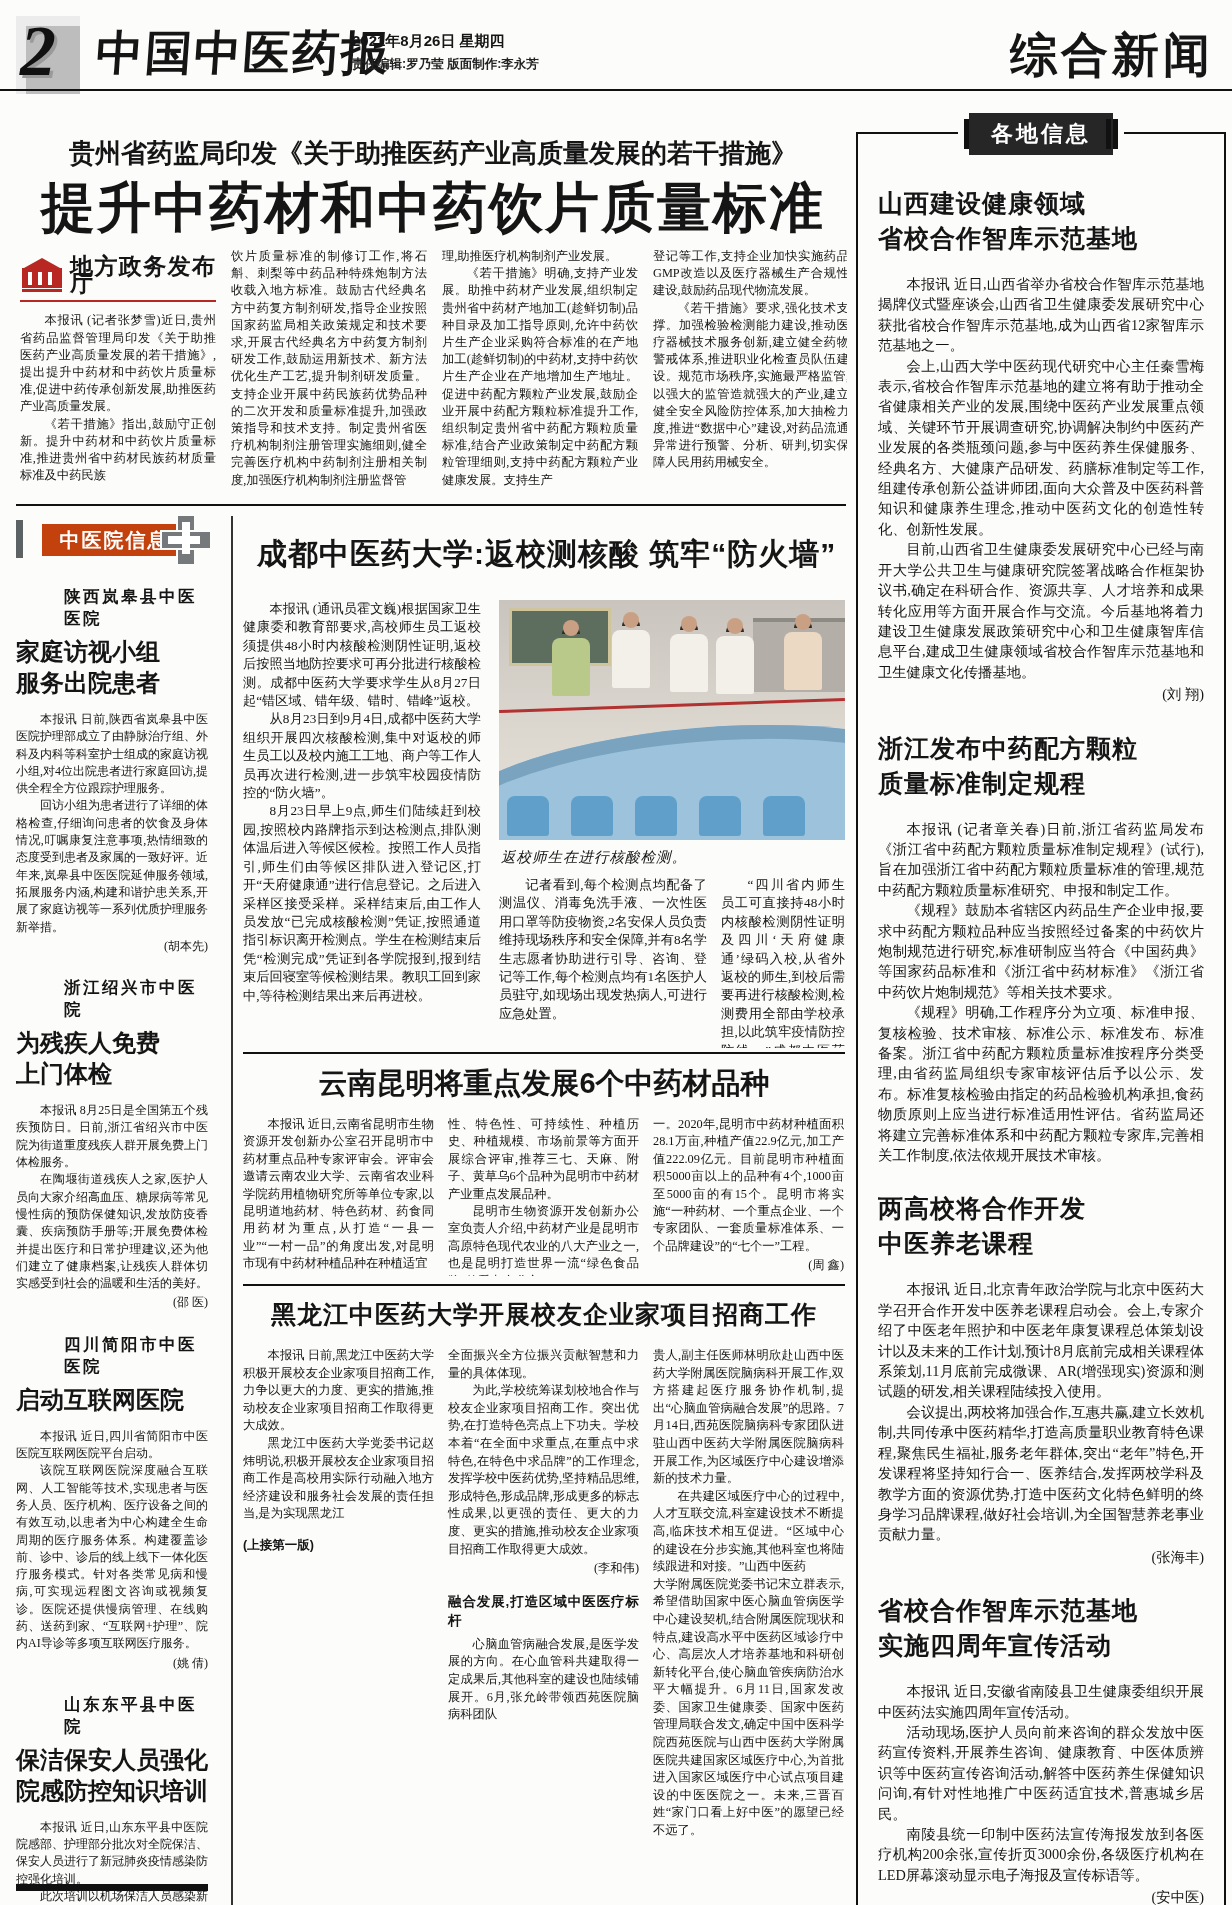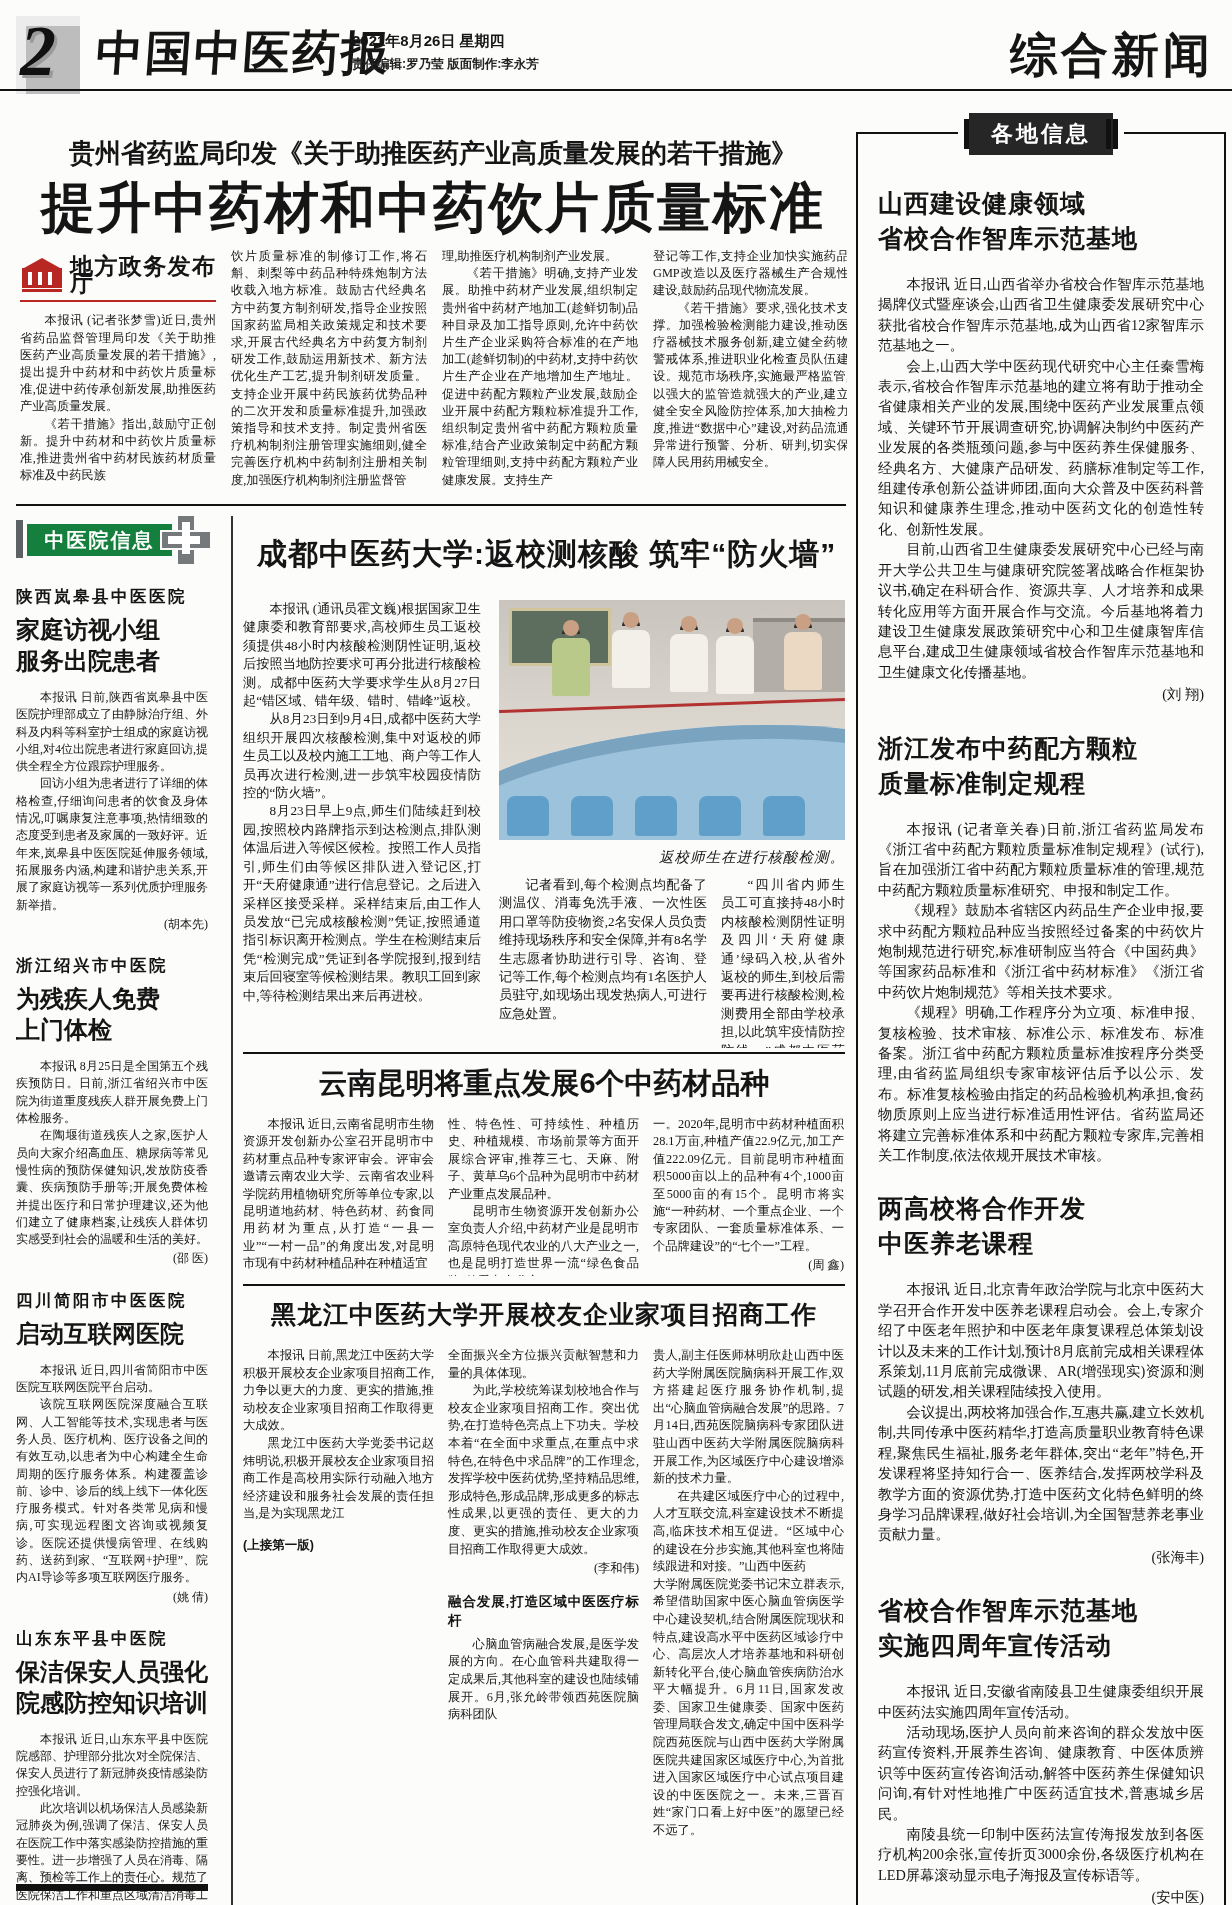--- a/index.html
+++ b/index.html
@@ -34,30 +34,30 @@
                   background:repeating-linear-gradient(90deg,#fff 0 4px,#b92722 4px 10px);}
   .gov-icon .base{position:absolute;left:0;top:31px;width:40px;height:3px;background:#b92722;}
   .gov-badge .gov-text{font-family:"Liberation Serif",serif;font-size:23px;font-weight:900;letter-spacing:1px;}
   p.ind{margin:0;text-indent:2em;}
   p.noind{margin:0;}
   .byline{text-align:right;margin-top:2px;}
   
   .left-col{position:absolute;left:16px;top:518px;width:192px;}
   .hosp-badge{position:relative;height:42px;margin-bottom:26px;}
   .hosp-badge .bar{position:absolute;left:0;top:2px;width:7px;height:38px;background:#5c6163;}
-  .hosp-badge .banner{position:absolute;left:11px;top:6px;width:145px;height:32px;background:#15803d;
+  .hosp-badge .banner{position:absolute;left:26px;top:6px;width:145px;height:32px;background:#c2410c;
                       color:#fff;font-family:"Liberation Sans",sans-serif;font-size:20px;font-weight:bold;
                       display:flex;align-items:center;justify-content:center;letter-spacing:2px;}
   .cross-icon{position:absolute;right:0;top:-4px;width:48px;height:48px;}
   .cross-icon .v{position:absolute;left:16px;top:0;width:16px;height:48px;background:#75797b;border:2px solid #fcfcfa;}
   .cross-icon .h{position:absolute;left:0;top:16px;width:48px;height:16px;background:#75797b;border:2px solid #fcfcfa;}
   .cross-icon .iv{position:absolute;left:22px;top:8px;width:8px;height:32px;background:#fff;}
   .cross-icon .ih{position:absolute;left:8px;top:22px;width:32px;height:8px;background:#fff;}
   .h-art{margin-bottom:22px;}
-  .h-kicker{font-family:"Liberation Serif",serif;font-size:16.5px;letter-spacing:2.5px;font-weight:600;margin-bottom:6px;}
+  .h-kicker{font-family:"Liberation Serif",serif;font-size:16.5px;letter-spacing:2.5px;font-weight:600;margin-bottom:6px;margin-left:48px;}
   .h-title{font-family:"Liberation Sans",sans-serif;font-size:24px;font-weight:900;line-height:31px;}
   .h-body{margin-top:13px;font-size:12px;line-height:17.3px;text-align:justify;}
   .left-endbar{position:absolute;left:16px;top:1884px;width:192px;height:7px;background:#111;}
   
   .mid-vrule{position:absolute;left:231px;top:516px;width:2px;height:1389px;background:#333;}
   .cd-block{position:absolute;left:243px;top:524px;width:602px;height:524px;overflow:hidden;}
   .cd-title{margin:10px 0 0 14px;font-family:"Liberation Sans",sans-serif;font-size:30px;font-weight:900;letter-spacing:1px;}
   .cd-colA{position:absolute;left:0;top:76px;width:238px;height:440px;font-size:13.2px;line-height:18.4px;text-align:justify;overflow:hidden;}
   .photo{position:absolute;left:256px;top:76px;width:346px;height:240px;overflow:hidden;
          background:linear-gradient(180deg,#c9c4bd 0%,#dcd7cf 55%,#e6e2da 100%);}
@@ -66,21 +66,21 @@
   .rope{position:absolute;left:0;top:104px;width:100%;height:3px;background:#b23131;transform:rotate(-2deg);}
   .person{position:absolute;width:40px;height:86px;}
   .person .head{width:16px;height:16px;border-radius:50%;background:#caa084;margin:0 auto;}
   .person .hair{width:18px;height:8px;border-radius:8px 8px 0 0;background:#2e2a28;margin:0 auto -14px;}
   .person .torso{width:38px;height:58px;border-radius:8px 8px 2px 2px;background:#f3f0ea;margin:2px auto 0;}
   .person.p1 .torso{background:#b9c98a;} .person.p5 .torso{background:#ecd9c4;}
   .table-band{position:absolute;left:-60px;top:128px;width:520px;height:150px;border-radius:50%;
               background:#9dc2dc;box-shadow:0 14px 0 #7aa3c0 inset;transform:rotate(-5deg);}
   .chair{position:absolute;bottom:4px;width:42px;height:40px;border-radius:8px 8px 3px 3px;background:#5f9fc9;}
   .photo-caption{position:absolute;left:258px;top:324px;width:344px;font-family:"Liberation Serif",serif;
-                 font-style:italic;font-size:14.5px;letter-spacing:1px;text-align:right;}
+                 font-style:italic;font-size:14.5px;letter-spacing:1px;}
   .cd-colB{position:absolute;left:256px;top:352px;width:208px;height:172px;font-size:13.2px;line-height:18.4px;text-align:justify;overflow:hidden;}
   .cd-colC{position:absolute;left:478px;top:352px;width:124px;height:172px;font-size:13.2px;line-height:18.4px;text-align:justify;overflow:hidden;}
   .km-block{position:absolute;left:243px;top:1058px;width:602px;height:222px;overflow:hidden;}
   .km-title{margin:6px 0 12px;text-align:center;font-family:"Liberation Sans",sans-serif;font-size:29px;font-weight:900;}
   .km-body{display:flex;gap:14px;height:160px;overflow:hidden;}
   .km-col{width:191px;flex:0 0 191px;font-size:12.3px;line-height:17.4px;text-align:justify;overflow:hidden;}
   .hl-block{position:absolute;left:243px;top:1290px;width:602px;height:615px;overflow:hidden;}
   .hl-title{margin:8px 0 16px;text-align:center;font-family:"Liberation Sans",sans-serif;font-size:25px;font-weight:900;letter-spacing:1px;}
   .hl-body{display:flex;gap:14px;}
   .hl-col{width:191px;flex:0 0 191px;font-size:12.3px;line-height:17.6px;text-align:justify;}

